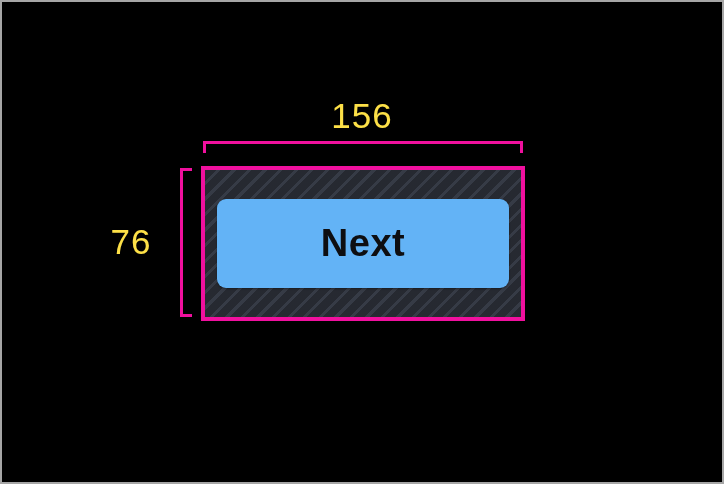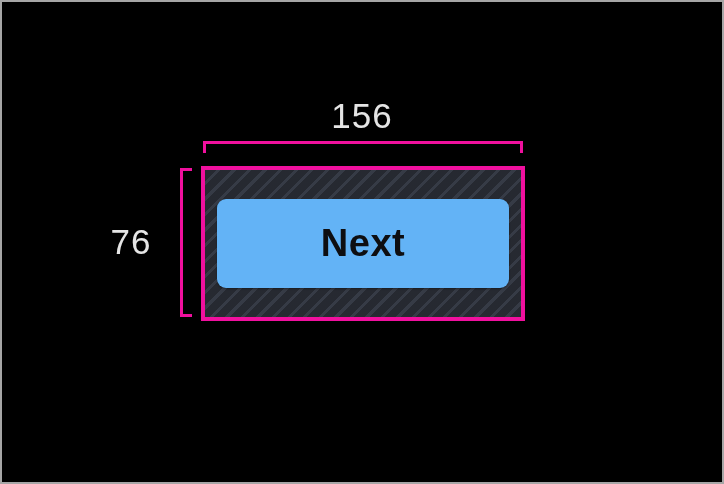--- a/index.html
+++ b/index.html
@@ -16,21 +16,21 @@
     height: 484px;
     box-sizing: border-box;
     background: #000000;
     border: 2px solid #a6a6a6;
     overflow: hidden;
   }
 
   
   .dim-label {
     position: absolute;
-    color: #e5e5e5;
+    color: #fde047;
     font-size: 35px;
     font-weight: 400;
     line-height: 1;
     letter-spacing: 1px;
     user-select: none;
   }
   .dim-width {
     left: 200px;
     top: 96px;
     width: 320px;

